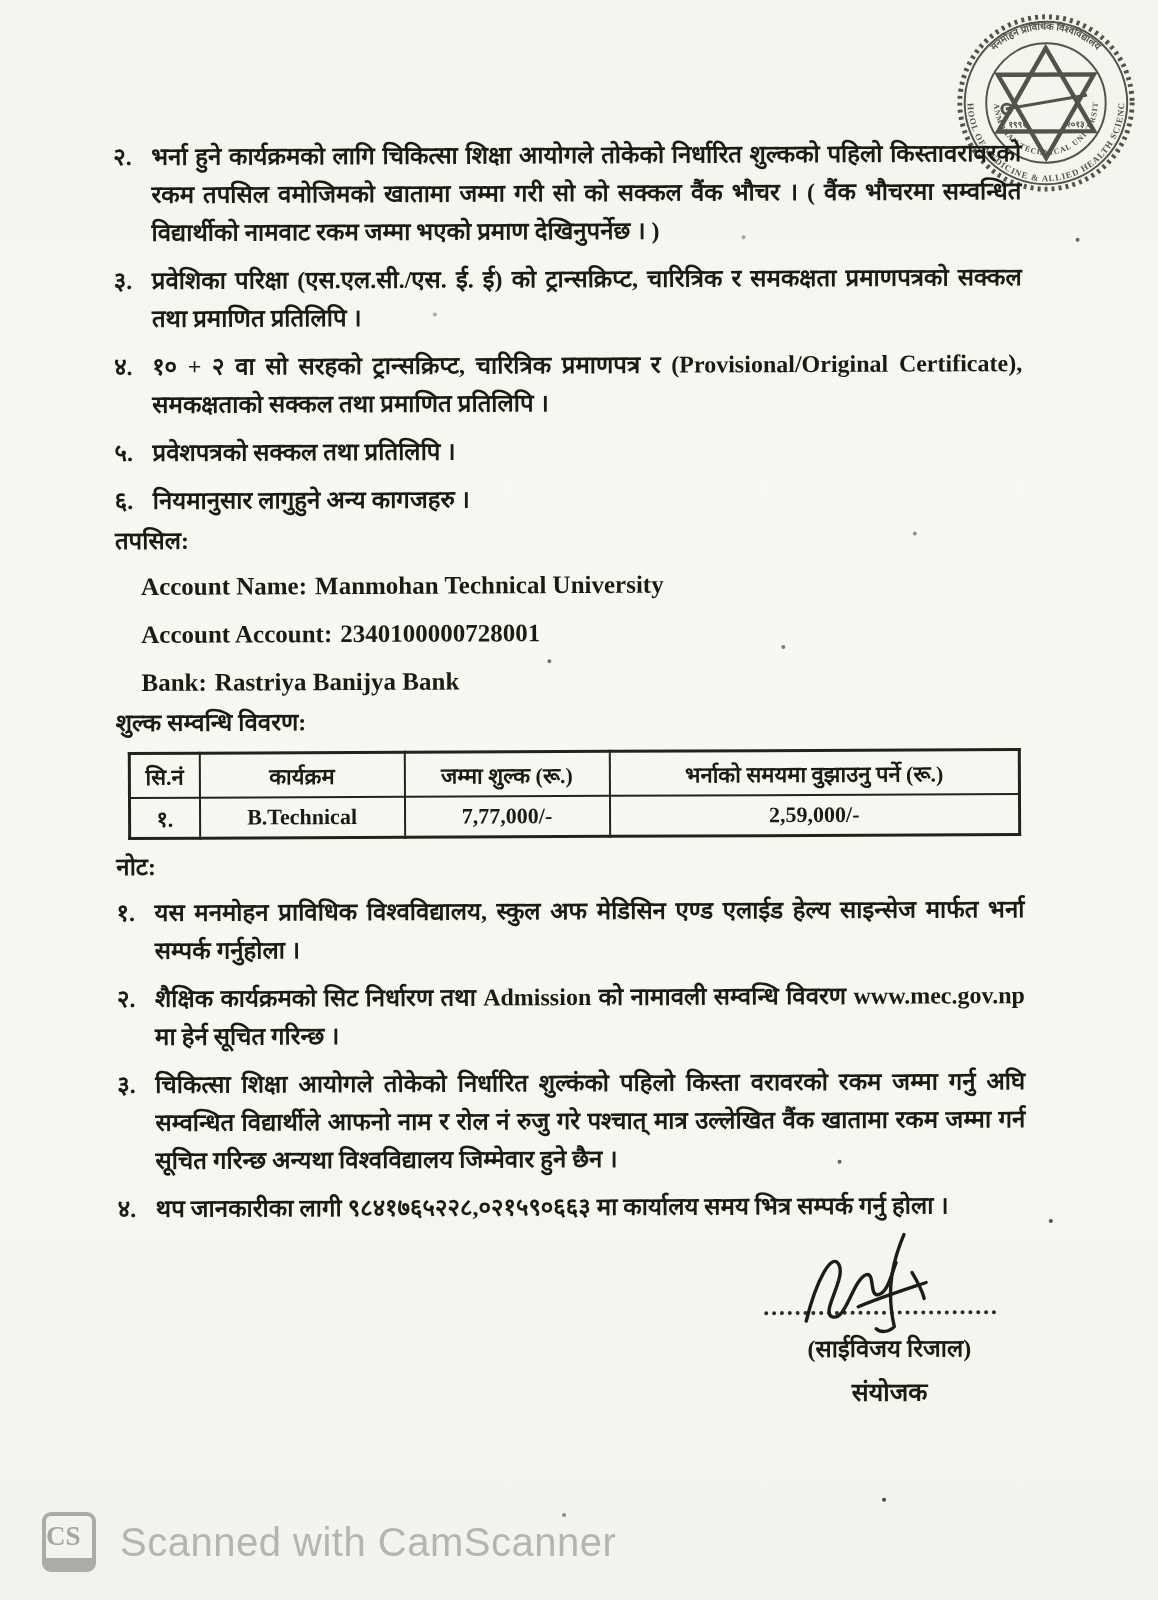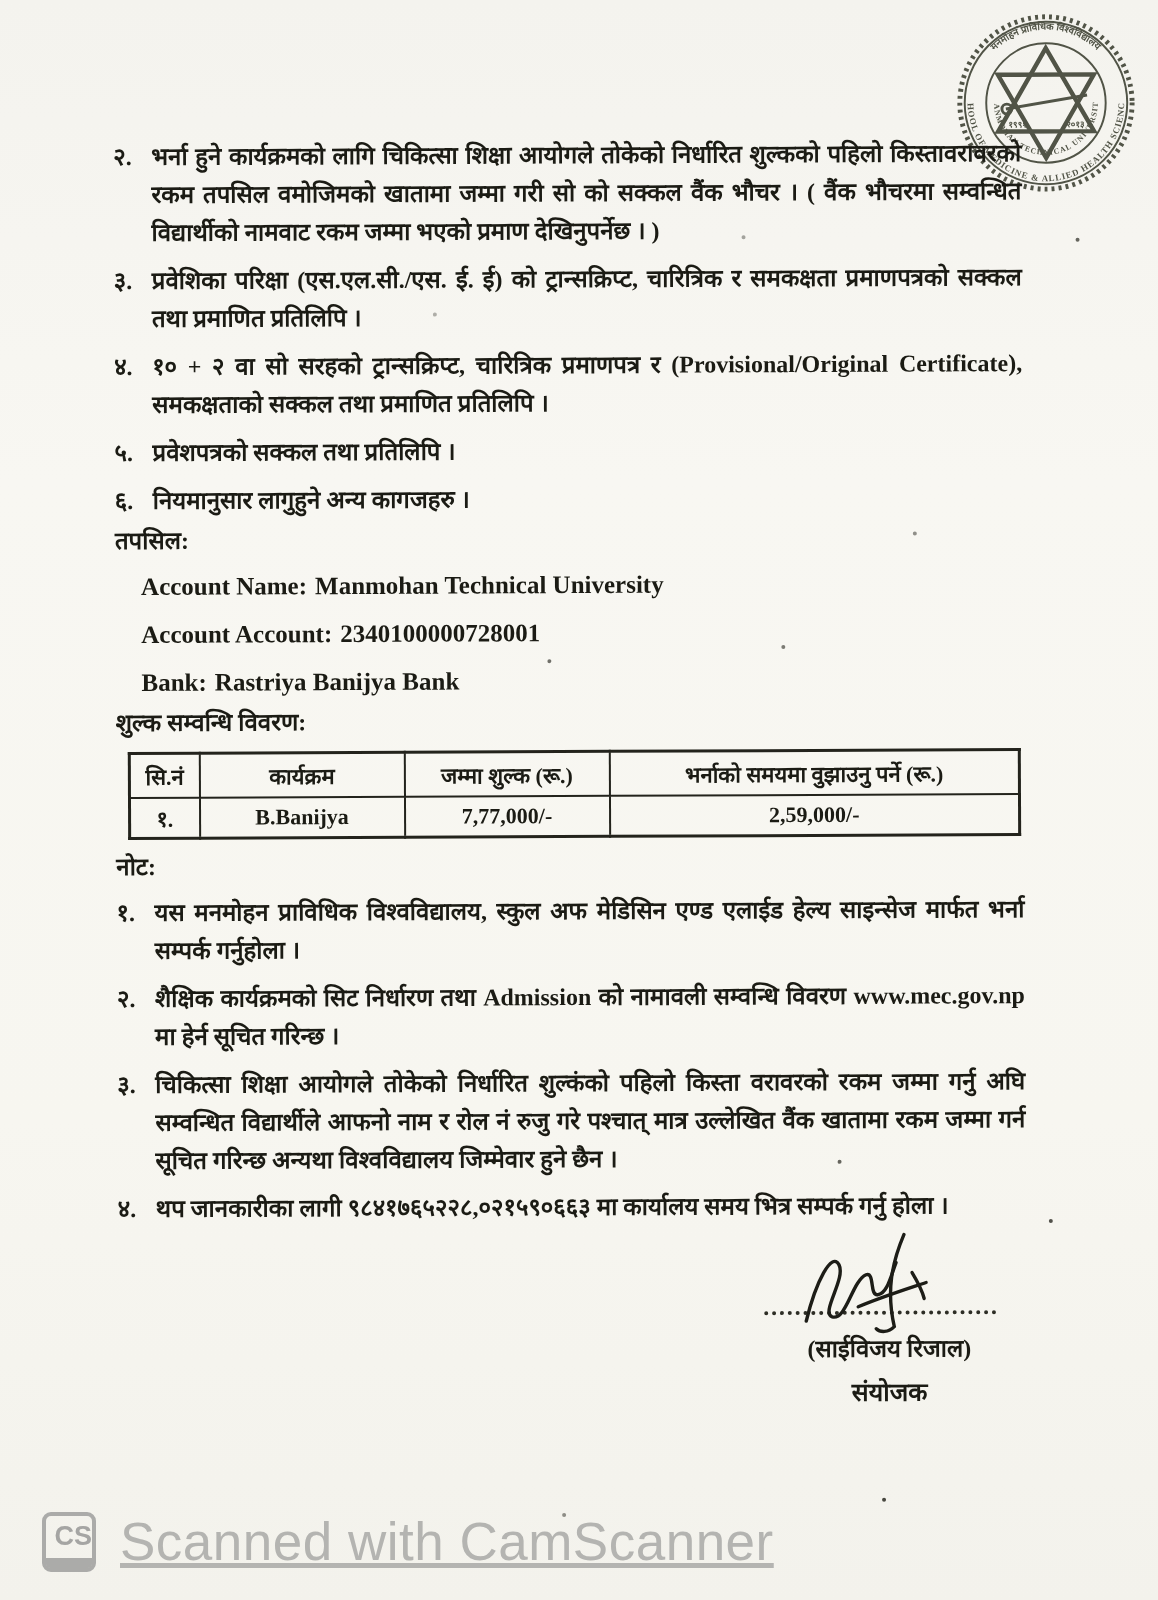--- a/index.html
+++ b/index.html
@@ -38,24 +38,24 @@
     background:rgba(40,40,32,.65);z-index:4;
     box-shadow:234px -13px 0 rgba(40,40,32,.6), 366px -126px 0 rgba(40,40,32,.5),
       530px -419px 0 rgba(40,40,32,.7), 288px 502px 0 rgba(40,40,32,.7),
       499px 562px 0 rgba(40,40,32,.8), 331px 840px 0 rgba(40,40,32,.85),
       11px 854px 0 rgba(40,40,32,.5), 196px -423px 0 rgba(40,40,32,.4),
       -113px -347px 0 rgba(40,40,32,.35);}
   
   .footer{position:absolute;left:42px;bottom:28px;display:flex;align-items:center;gap:24px;z-index:5;
     font-family:"Liberation Sans","DejaVu Sans",sans-serif;}
   .cs-badge{position:relative;width:46px;height:52px;border:4px solid #ababa9;border-radius:9px;
-    color:#a5a5a3;font-weight:700;font-size:27px;line-height:40px;text-align:right;}
+    color:#a5a5a3;font-weight:700;font-size:27px;line-height:40px;text-align:left;font-family:Liberation Serif, serif;}
   .cs-badge::after{content:"";position:absolute;left:0;right:0;bottom:0;height:10px;
     background:#ababa9;border-radius:0 0 4px 4px;}
-  .footer-text{font-size:53px;color:#b4b4b1;letter-spacing:.5px;text-decoration:underline;}
+  .footer-text{font-size:40px;color:#b4b4b1;letter-spacing:.5px;}
 </style>
 </head>
 <body>
 
 <div class="page">
   <div class="doc-layer">
 
     <svg class="seal" viewBox="0 0 190 190">
       <defs>
         <path id="arcTop" d="M 20 95 A 75 75 0 0 1 170 95"></path>
@@ -118,21 +118,21 @@
           </colgroup>
         <tbody>
             <tr>
           <th>सि.नं</th>
           <th>कार्यक्रम</th>
           <th>जम्मा शुल्क (रू.)</th>
           <th>भर्नाको समयमा वुझाउनु पर्ने (रू.)</th>
         </tr>
         <tr>
           <td>१.</td>
-          <td>B.Banijya</td>
+          <td>B.Technical</td>
           <td>7,77,000/-</td>
           <td>2,59,000/-</td>
         </tr>
       </tbody>
         </table>
 
       <p class="note-heading">नोट:</p>
 
       <div class="req">
         <span class="num">१.</span>

